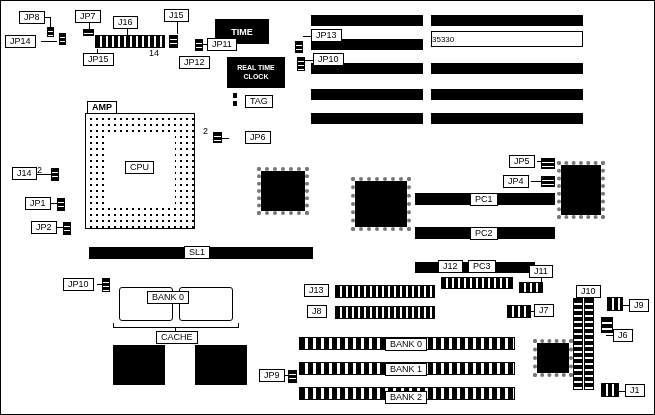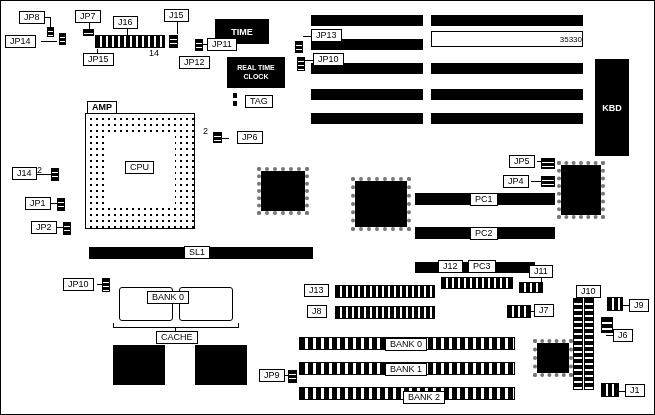--- a/index.html
+++ b/index.html
@@ -25,21 +25,21 @@
   .qfp   { position:absolute; background:#000; border:4px dotted #777;
            background-clip:padding-box; }
   .pga   { position:absolute; border:1px solid #000;
            background-image:radial-gradient(#000 1px, transparent 1.2px);
            background-size:6px 6px; background-position:2px 2px; }
   .inner-white { position:absolute; background:#fff; }
   .line  { position:absolute; background:#000; z-index:4; }
   .chip-text { position:absolute; left:0; right:0; text-align:center;
                color:#fff; font:bold 9px "Liberation Sans", sans-serif; }
   .chip-text.sm { font-size:7px; line-height:9px; }
-  .part-num { position:absolute; left:0; right:0; top:3px; text-align:right;
+  .part-num { position:absolute; left:0; right:0; top:3px; text-align:left;
               font:8px "Liberation Sans", sans-serif; color:#000; }
   .bold { font-weight:bold; }
 </style>
 </head>
 <body>
 
 <div class="board">
 
   <div class="label" style="left:18px;top:10px">JP8</div>
   <div class="line" style="left:44px;top:16px;width:6px;height:1px"></div>
@@ -95,33 +95,30 @@
   <div class="outline" style="left:430px;top:30px;width:152px;height:16px">
     <span class="part-num">35330</span>
   </div>
   <div class="blk" style="left:310px;top:62px;width:112px;height:11px"></div>
   <div class="blk" style="left:430px;top:62px;width:152px;height:11px"></div>
   <div class="blk" style="left:310px;top:88px;width:112px;height:11px"></div>
   <div class="blk" style="left:430px;top:88px;width:152px;height:11px"></div>
   <div class="blk" style="left:310px;top:112px;width:112px;height:11px"></div>
   <div class="blk" style="left:430px;top:112px;width:152px;height:11px"></div>
 
-  <div class="blk" style="left:594px;top:58px;width:34px;height:97px">
-    <span class="chip-text" style="top:44px">KBD</span>
-  </div>
 
   <div class="label bold" style="left:86px;top:100px">AMP</div>
   <div class="pga" style="left:84px;top:112px;width:110px;height:116px"></div>
   <div class="inner-white" style="left:104px;top:134px;width:70px;height:72px"></div>
   <div class="label" style="left:124px;top:160px">CPU</div>
 
   <div class="plain" style="left:202px;top:125px">2</div>
   <div class="jmp" style="left:212px;top:131px;width:9px;height:11px"></div>
   <div class="line" style="left:221px;top:137px;width:7px;height:1px"></div>
-  <div class="label" style="left:236px;top:130px">JP6</div>
+  <div class="label" style="left:244px;top:130px">JP6</div>
 
   <div class="label" style="left:11px;top:166px">J14</div>
   <div class="plain" style="left:36px;top:164px">2</div>
   <div class="line" style="left:32px;top:173px;width:18px;height:1px"></div>
   <div class="jmp" style="left:50px;top:167px;width:8px;height:13px"></div>
   <div class="label" style="left:24px;top:196px">JP1</div>
   <div class="line" style="left:50px;top:202px;width:6px;height:1px"></div>
   <div class="jmp" style="left:56px;top:197px;width:8px;height:13px"></div>
   <div class="label" style="left:30px;top:220px">JP2</div>
   <div class="line" style="left:56px;top:226px;width:6px;height:1px"></div>
@@ -177,21 +174,21 @@
   <div class="label" style="left:533px;top:303px">J7</div>
 
   <div class="label" style="left:258px;top:368px">JP9</div>
   <div class="line" style="left:282px;top:374px;width:5px;height:1px"></div>
   <div class="jmp" style="left:287px;top:369px;width:9px;height:13px"></div>
   <div class="simm" style="left:298px;top:336px;width:216px;height:13px"></div>
   <div class="label" style="left:384px;top:337px">BANK 0</div>
   <div class="simm" style="left:298px;top:361px;width:216px;height:13px"></div>
   <div class="label" style="left:384px;top:362px">BANK 1</div>
   <div class="simm" style="left:298px;top:386px;width:216px;height:13px"></div>
-  <div class="label" style="left:402px;top:390px">BANK 2</div>
+  <div class="label" style="left:384px;top:390px">BANK 2</div>
 
   <div class="label" style="left:575px;top:284px">J10</div>
   <div class="stripedv" style="left:572px;top:297px;width:10px;height:92px"></div>
   <div class="stripedv" style="left:583px;top:297px;width:10px;height:92px"></div>
   <div class="striped" style="left:606px;top:296px;width:16px;height:14px"></div>
   <div class="line" style="left:622px;top:304px;width:6px;height:1px"></div>
   <div class="label" style="left:628px;top:298px">J9</div>
   <div class="stripedv" style="left:600px;top:316px;width:12px;height:16px"></div>
   <div class="line" style="left:605px;top:334px;width:7px;height:1px"></div>
   <div class="label" style="left:612px;top:328px">J6</div>

